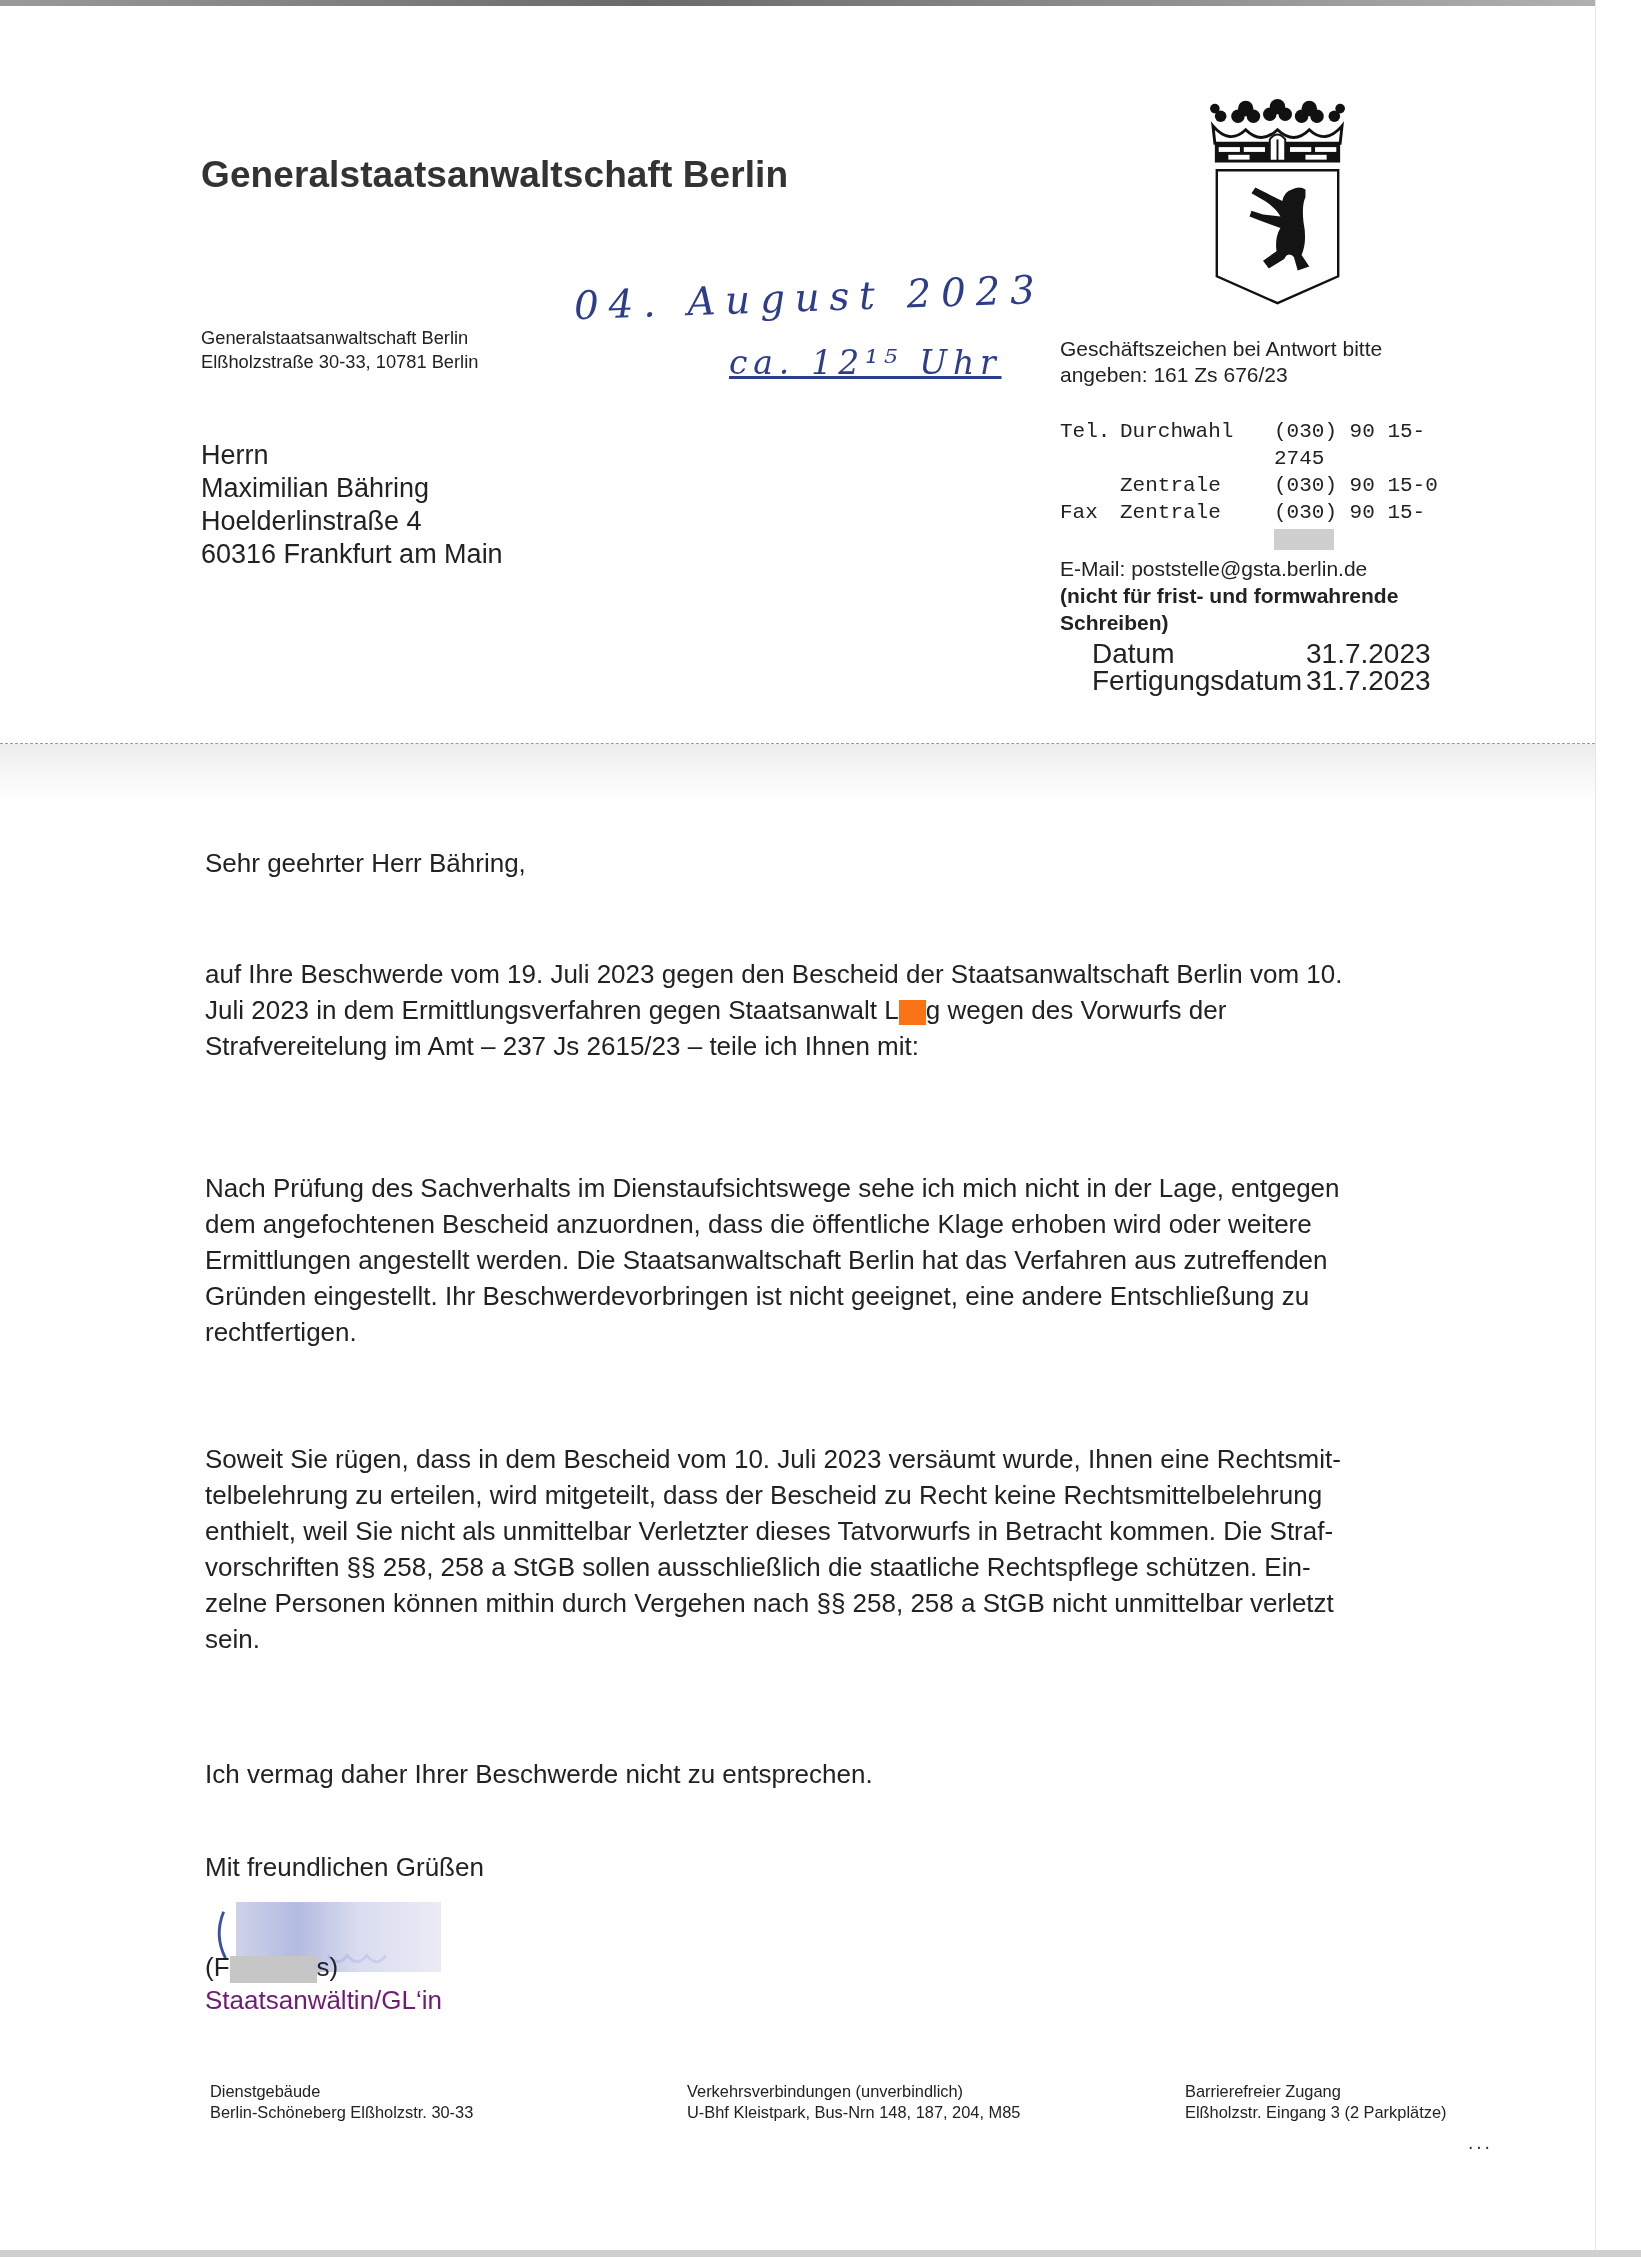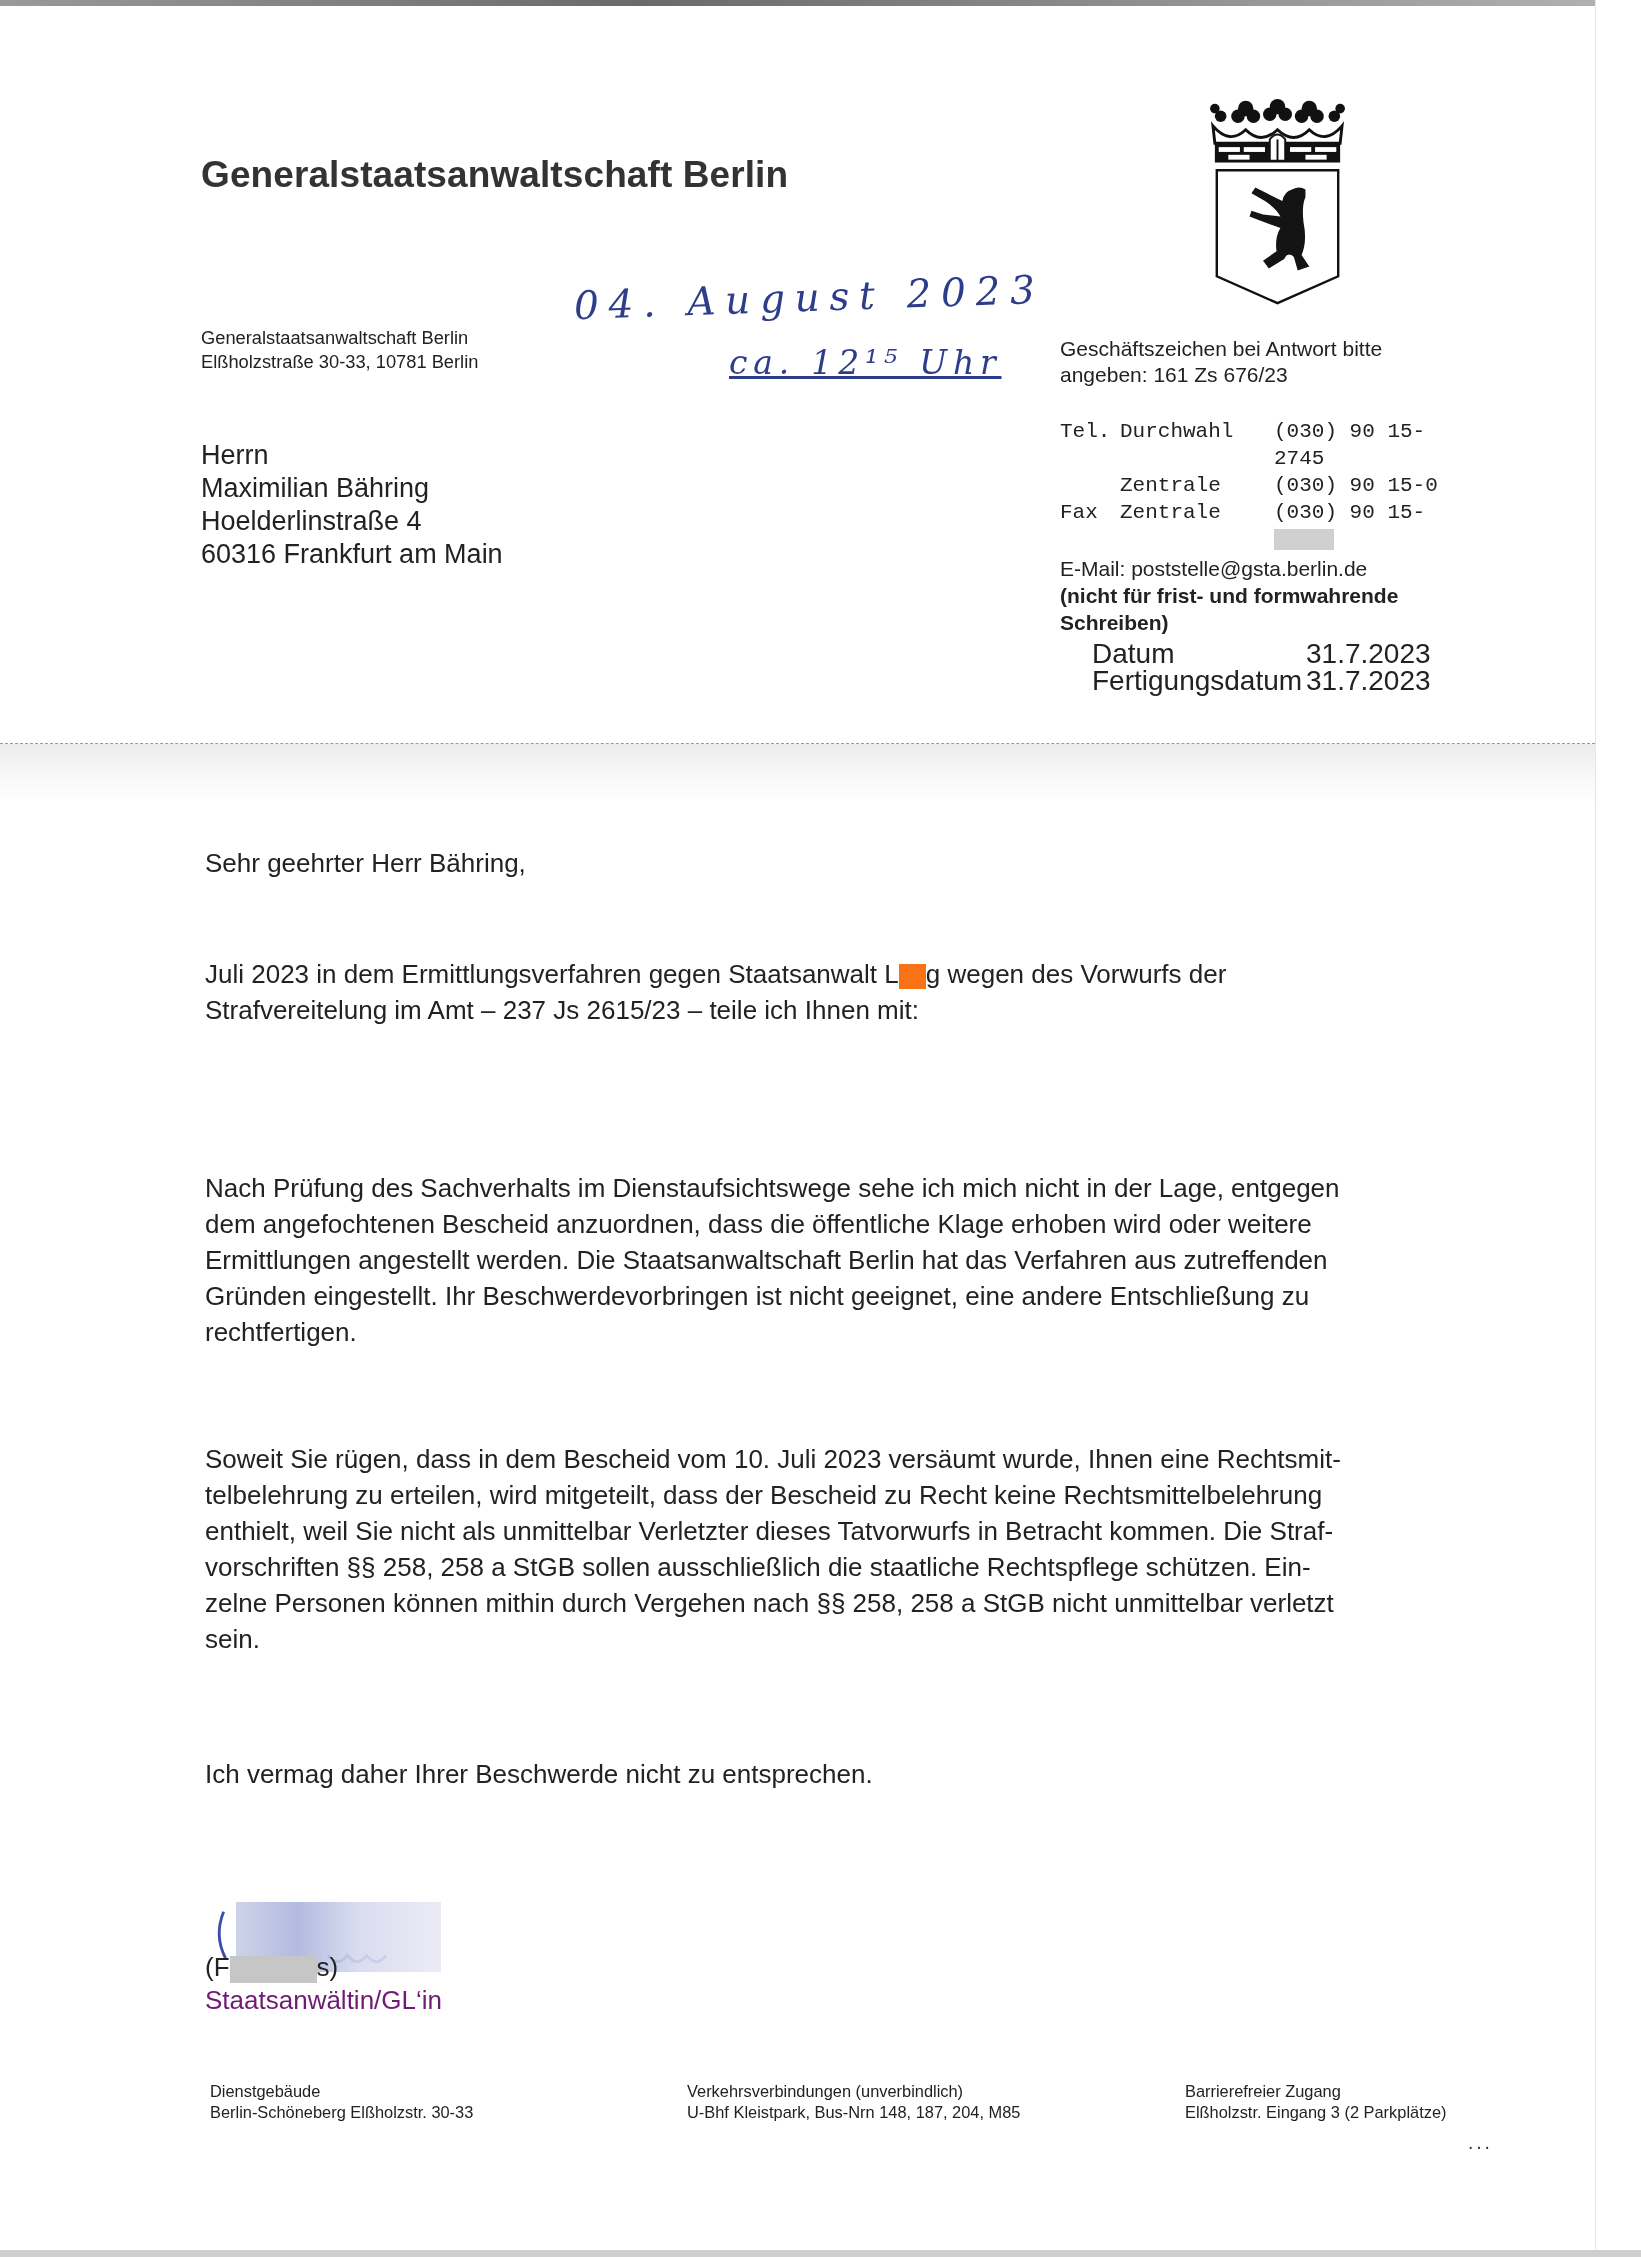--- a/index.html
+++ b/index.html
@@ -172,20 +172,21 @@
     </div>
     <div class="row it">
       <span class="lbl">Fertigungsdatum</span>
       <span>31.7.2023</span>
     </div>
   </div>
 
   <div class="abs body-text salutation">Sehr geehrter Herr Bähring,</div>
 
   <div class="abs body-text para1">
+    <div>auf Ihre Beschwerde vom 19. Juli 2023 gegen den Bescheid der Staatsanwaltschaft Berlin vom 10.</div>
     <div><span>Juli 2023 in dem Ermittlungsverfahren gegen Staatsanwalt L</span><span class="blurred">xx</span><span>g wegen des Vorwurfs der</span></div>
     <div>Strafvereitelung im Amt – 237 Js 2615/23 – teile ich Ihnen mit:</div>
   </div>
 
   <div class="abs body-text para2">
     <div>Nach Prüfung des Sachverhalts im Dienstaufsichtswege sehe ich mich nicht in der Lage, entgegen</div>
     <div>dem angefochtenen Bescheid anzuordnen, dass die öffentliche Klage erhoben wird oder weitere</div>
     <div>Ermittlungen angestellt werden. Die Staatsanwaltschaft Berlin hat das Verfahren aus zutreffenden</div>
     <div>Gründen eingestellt. Ihr Beschwerdevorbringen ist nicht geeignet, eine andere Entschließung zu</div>
     <div>rechtfertigen.</div>
@@ -194,20 +195,21 @@
   <div class="abs body-text para3">
     <div>Soweit Sie rügen, dass in dem Bescheid vom 10. Juli 2023 versäumt wurde, Ihnen eine Rechtsmit-</div>
     <div>telbelehrung zu erteilen, wird mitgeteilt, dass der Bescheid zu Recht keine Rechtsmittelbelehrung</div>
     <div>enthielt, weil Sie nicht als unmittelbar Verletzter dieses Tatvorwurfs in Betracht kommen. Die Straf-</div>
     <div>vorschriften §§ 258, 258 a StGB sollen ausschließlich die staatliche Rechtspflege schützen. Ein-</div>
     <div>zelne Personen können mithin durch Vergehen nach §§ 258, 258 a StGB nicht unmittelbar verletzt</div>
     <div>sein.</div>
   </div>
 
   <div class="abs body-text para4">Ich vermag daher Ihrer Beschwerde nicht zu entsprechen.</div>
+  <div class="abs body-text closing">Mit freundlichen Grüßen</div>
 
   <svg class="abs sig-scribble" viewBox="0 0 240 70">
     <path d="M12 10 Q2 35 14 58" fill="none" stroke="#3e4fa8" stroke-width="3"></path>
     <path d="M120 55 Q130 68 140 55 Q150 68 160 55 Q170 68 180 55" fill="none" stroke="#3e4fa8" stroke-width="3"></path>
   </svg>
   <div class="abs sig-blur"></div>
 
   <div class="abs signer-name"><span>(F</span><span class="redact"></span><span>s)</span></div>
   <div class="abs signer-title">Staatsanwältin/GL‘in</div>
 

